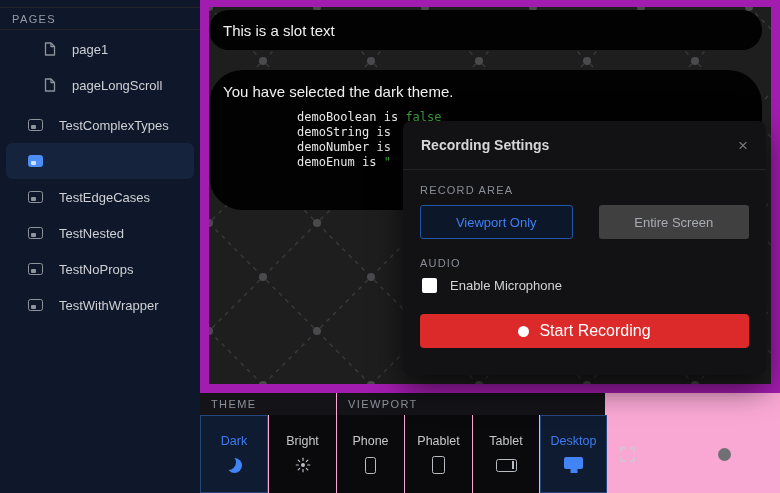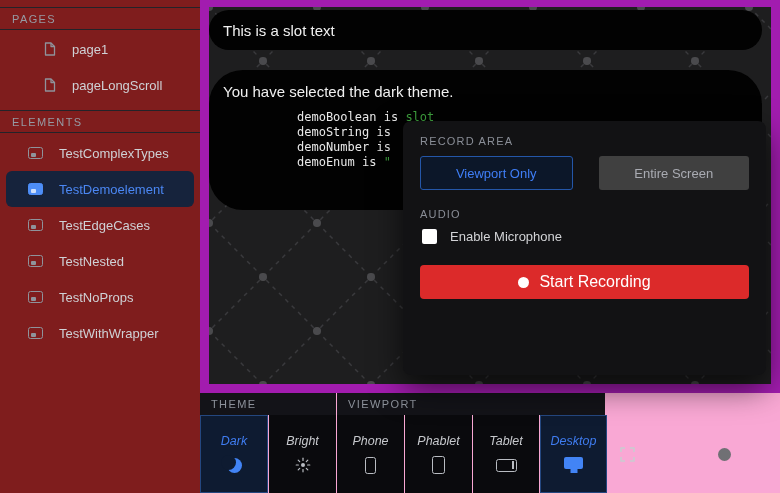--- a/index.html
+++ b/index.html
@@ -5,21 +5,21 @@
   * { margin:0; padding:0; box-sizing:border-box; }
   html,body { width:780px; height:493px; }
   body {
     position:relative; overflow:hidden;
     background:#0b0b0d;
     font-family:"Liberation Sans", sans-serif;
     -webkit-font-smoothing:antialiased;
   }
 
   
-  .sidebar { position:absolute; left:0; top:0; width:200px; height:493px; background:#7f1d1d; padding-top:7px; }
+  .sidebar { position:absolute; left:0; top:0; width:200px; height:493px; background:#0f172a; padding-top:7px; }
   .side-header {
     height:23px; display:flex; align-items:center; padding-left:12px;
     border-top:1px solid #232329; border-bottom:1px solid #232329;
     color:#969ba4; font-size:11px; letter-spacing:1.4px;
   }
   .side-header.elements { margin-top:5px; }
   .side-item {
     height:36px; margin:0 6px; display:flex; align-items:center; gap:16px;
     padding-left:22px; color:#cfd1d5; font-size:13px; border-radius:6px; cursor:pointer;
   }
@@ -78,21 +78,21 @@
     justify-content:center; gap:10px; color:#ffffff; font-size:16px; cursor:pointer;
   }
   .rec-dot { width:11px; height:11px; border-radius:50%; background:#ffffff; }
 
   
   .toolbar { position:absolute; left:200px; top:393px; width:580px; height:128px; background:#f9a8d4; }
   .tb-headers { display:flex; height:22px; gap:1px; }
   .tb-hcell { background:#131318; display:flex; align-items:center; padding-left:11px; color:#8d929b; font-size:11px; letter-spacing:1.4px; }
   .tb-hcell.theme { width:136px; }
   .tb-hcell.viewport { width:268px; }
-  .tb-buttons { display:flex; height:78px; gap:1px; margin-top:0;font-style:italic; }
+  .tb-buttons { display:flex; height:78px; gap:1px; margin-top:0; }
   .tb-cell {
     width:67px; background:#0a0a0d; display:flex; flex-direction:column;
     align-items:center; justify-content:center; gap:8px; cursor:pointer;
   }
   .tb-cell .tb-label { font-size:12.5px; color:#c6c8cc; }
   .tb-cell.selected { background:#0e1b31; border:1px solid #24477f; }
   .tb-cell.selected .tb-label { color:#3f7cf0; }
   .icon-box { height:18px; display:flex; align-items:center; justify-content:center; }
 
   .moon { width:15px; height:15px; border-radius:50%; background:#4284f5; position:relative; }
@@ -122,31 +122,27 @@
       <span>page1</span>
     </div>
     <div class="side-item">
       <svg class="doc-icon" width="12" height="14" viewBox="0 0 12 14">
           <path d="M1.5 1 h5.5 l3.5 3.5 v8.5 h-9 z" fill="none" stroke="#8f939b" stroke-width="1.3" stroke-linejoin="round"></path>
           <path d="M7 1 v3.5 h3.5" fill="none" stroke="#8f939b" stroke-width="1.3" stroke-linejoin="round"></path>
         </svg>
       <span>pageLongScroll</span>
     </div>
   </div>
-  <div class="side-header elements">
-    <span>ELEMENTS</span>
-  </div>
   <div class="elements-list" style="padding-top:2px;">
     <div class="side-item">
       <span class="el-icon"></span>
       <span>TestComplexTypes</span>
     </div>
     <div class="side-item selected">
       <span class="el-icon"></span>
-      <span>TestDemoelement</span>
     </div>
     <div class="side-item">
       <span class="el-icon"></span>
       <span>TestEdgeCases</span>
     </div>
     <div class="side-item">
       <span class="el-icon"></span>
       <span>TestNested</span>
     </div>
     <div class="side-item">
@@ -173,29 +169,33 @@
           <circle cx="54" cy="54" r="4" fill="#4a4a4d"></circle>
         </pattern>
       </defs>
       <rect width="100%" height="100%" fill="url(#diag)"></rect>
     </svg>
     <div class="slot-box">
       <span>This is a slot text</span>
     </div>
     <div class="theme-box">
       <div>You have selected the dark theme.</div>
-      <div class="code-block"><span>demoBoolean is </span><span class="code-val">slot</span>
+      <div class="code-block"><span>demoBoolean is </span><span class="code-val">false</span>
 <span>demoString is </span><span class="code-val"></span>
 <span>demoNumber is </span><span class="code-val"></span>
 <span>demoEnum is </span><span class="code-val">"</span></div>
     </div>
   </div>
 </div>
 
 <div class="modal">
+  <div class="modal-header">
+    <span class="modal-title">Recording Settings</span>
+    <span class="modal-close">×</span>
+  </div>
   <div class="modal-body">
     <div class="section-label">RECORD AREA</div>
     <div class="seg-row">
       <div class="seg selected">Viewport Only</div>
       <div class="seg plain">Entire Screen</div>
     </div>
     <div class="section-label">AUDIO</div>
     <div class="mic-row">
       <span class="checkbox"></span>
       <span class="mic-label">Enable Microphone</span>

